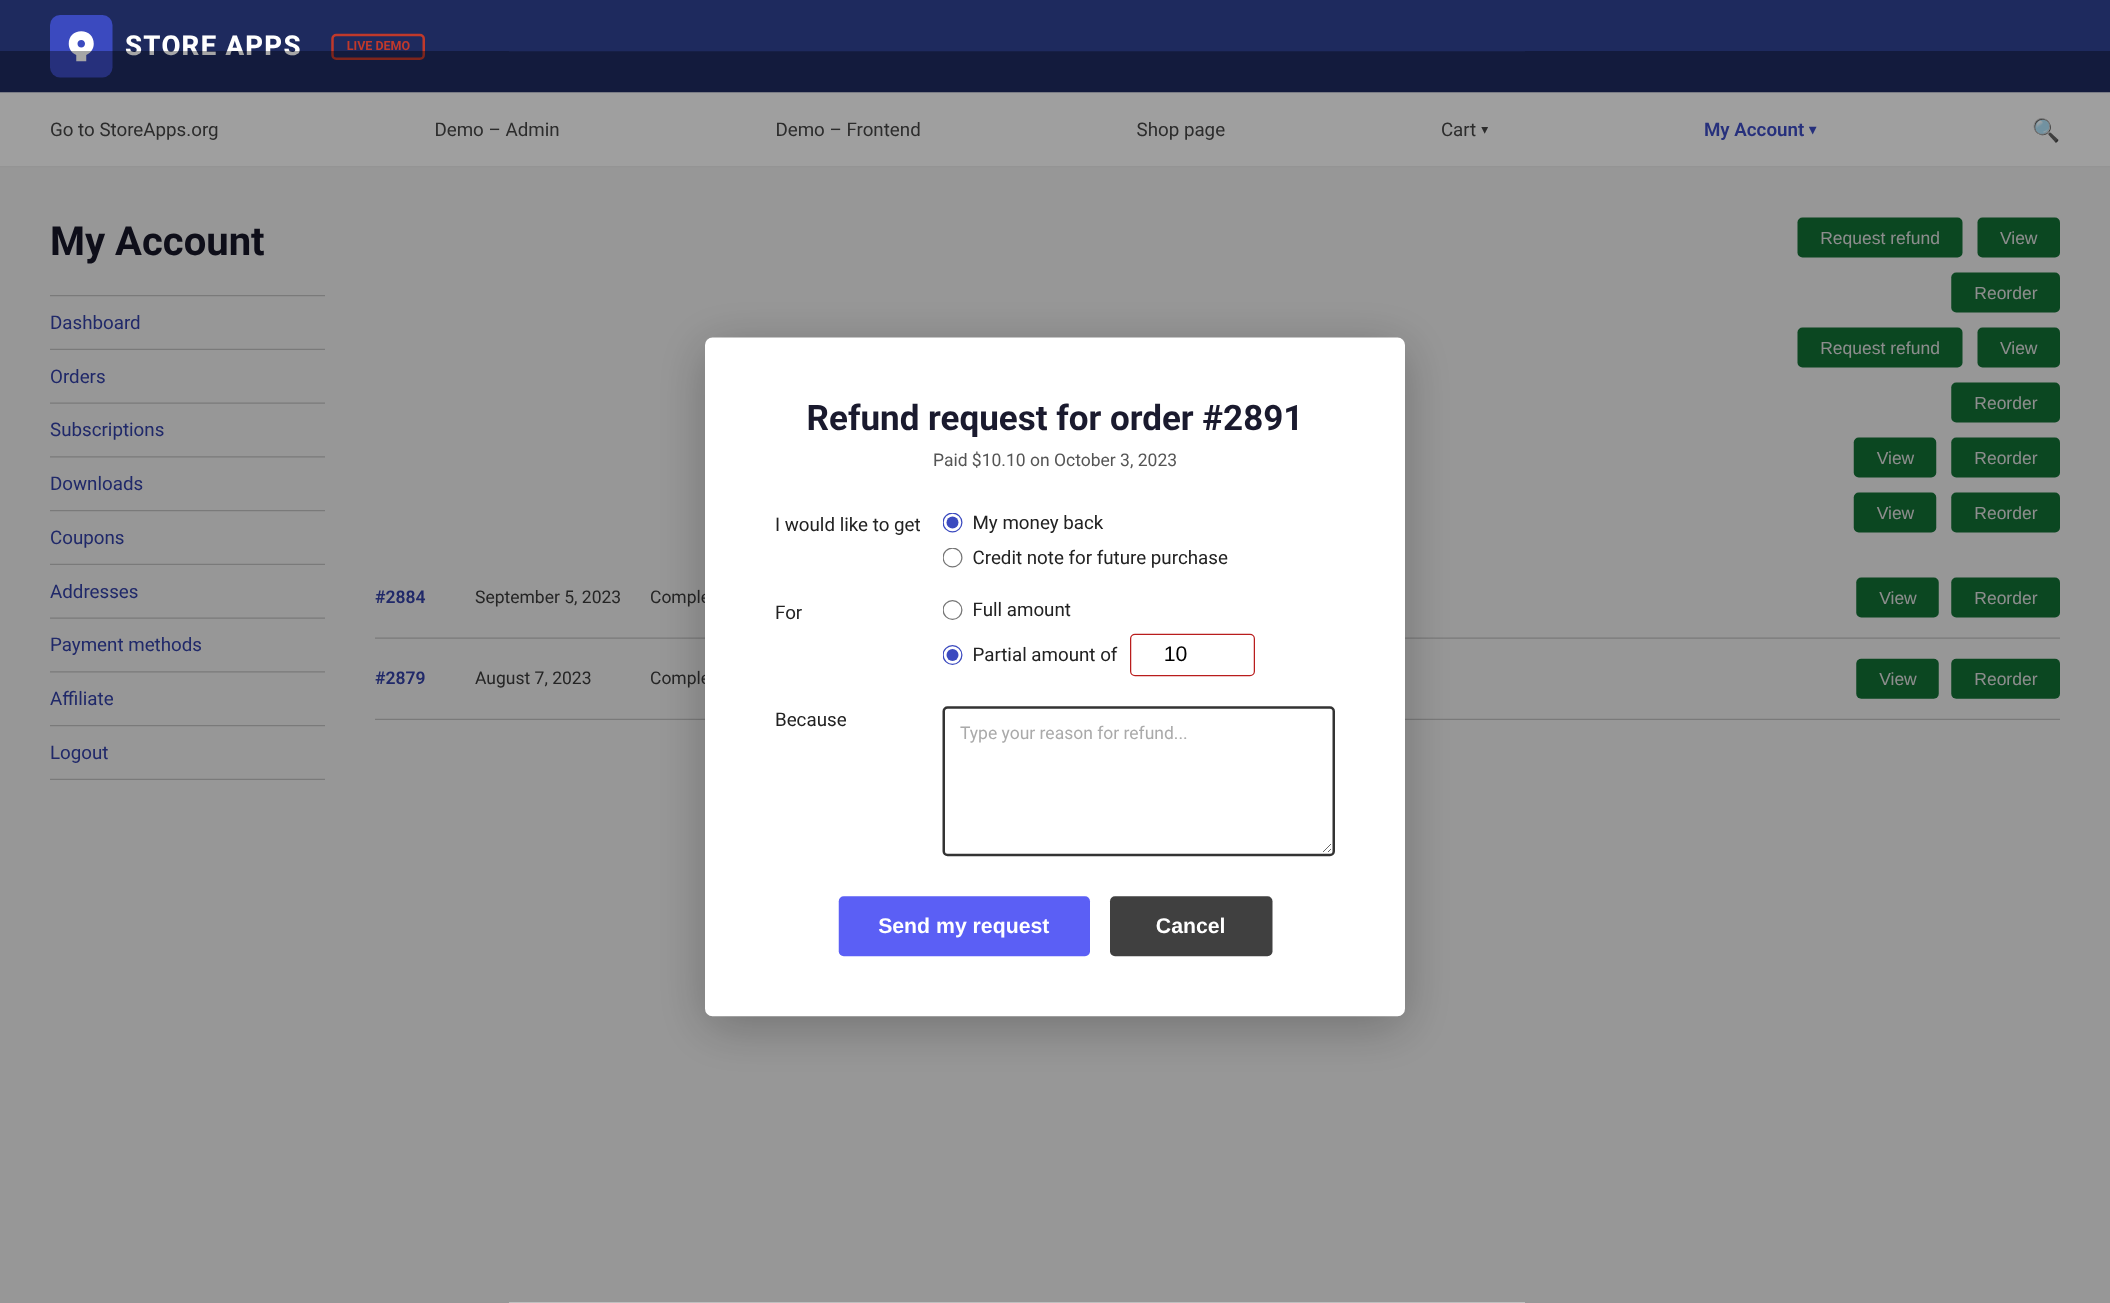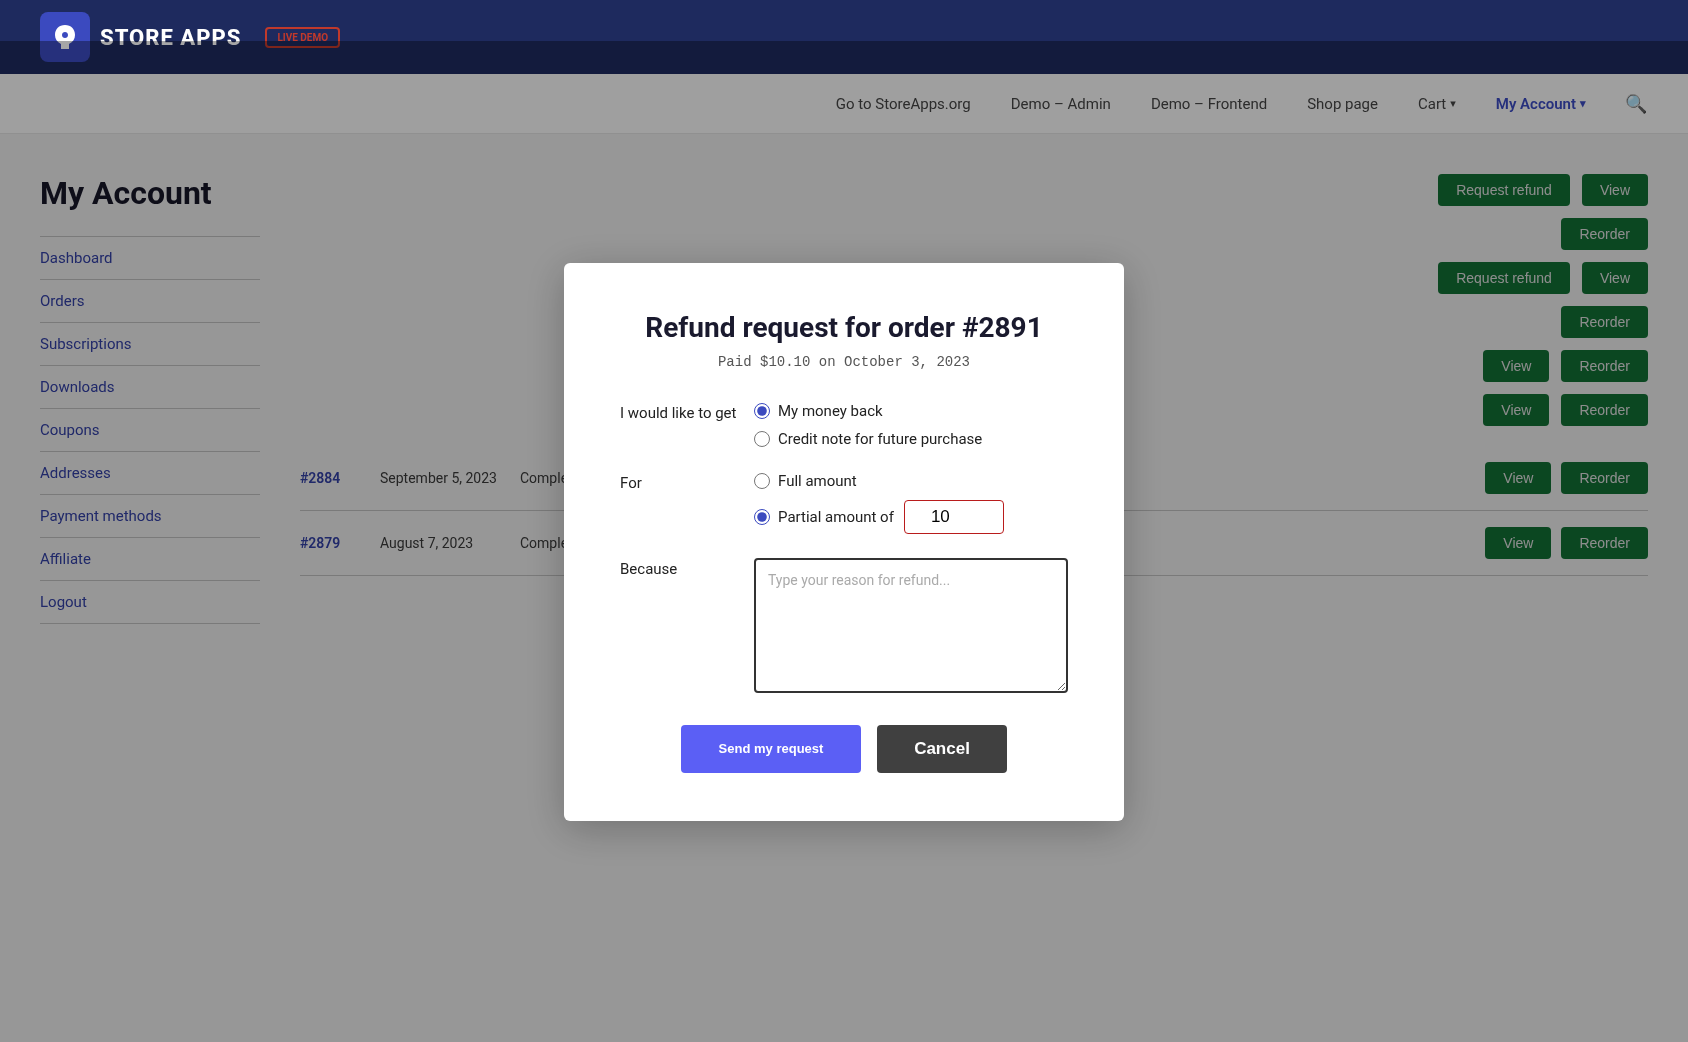--- a/index.html
+++ b/index.html
@@ -46,21 +46,21 @@
       padding: 3px 10px;
       border-radius: 4px;
       margin-left: 14px;
     }
 
     
     .site-nav {
       background: #f5f5f5;
       border-bottom: 1px solid #ddd;
       display: flex;
-      justify-content: flex-end;
+      justify-content: space-between;
       align-items: center;
       padding: 0 40px;
       gap: 40px;
       height: 60px;
     }
     .nav-item {
       color: #444;
       font-size: 15px;
       text-decoration: none;
       cursor: pointer;
@@ -164,21 +164,20 @@
       font-weight: 700;
       color: #1a1a2e;
       text-align: center;
       margin-bottom: 10px;
     }
     .modal-subtitle {
       font-size: 14px;
       color: #555;
       text-align: center;
       margin-bottom: 32px;
-      font-family: Liberation Mono, monospace;
     }
 
     
     .form-row {
       display: flex;
       align-items: flex-start;
       margin-bottom: 24px;
       gap: 4px;
     }
     .form-label {
@@ -220,21 +219,21 @@
       border: 1px solid #b91c1c;
       border-radius: 4px;
       padding: 6px 26px;
       font-size: 17px;
       width: 100px;
     }
 
     
     .reason-textarea {
       width: 100%;
-      height: 135px;
+      height: 120px;
       border: 2px solid #333;
       border-radius: 4px;
       padding: 12px;
       font-size: 14px;
       color: #888;
       resize: vertical;
       font-family: inherit;
     }
     .reason-textarea::placeholder { color: #aaa; }
 
@@ -244,21 +243,21 @@
       gap: 16px;
       justify-content: center;
       margin-top: 32px;
     }
     .btn-send {
       background: #5b5ff5;
       color: white;
       border: none;
       border-radius: 4px;
       padding: 14px 32px;
-      font-size: 13px;
+      font-size: 17px;
       font-weight: 600;
       cursor: pointer;
       min-width: 180px;
     }
     .btn-cancel {
       background: #404040;
       color: white;
       border: none;
       border-radius: 4px;
       padding: 14px 32px;

